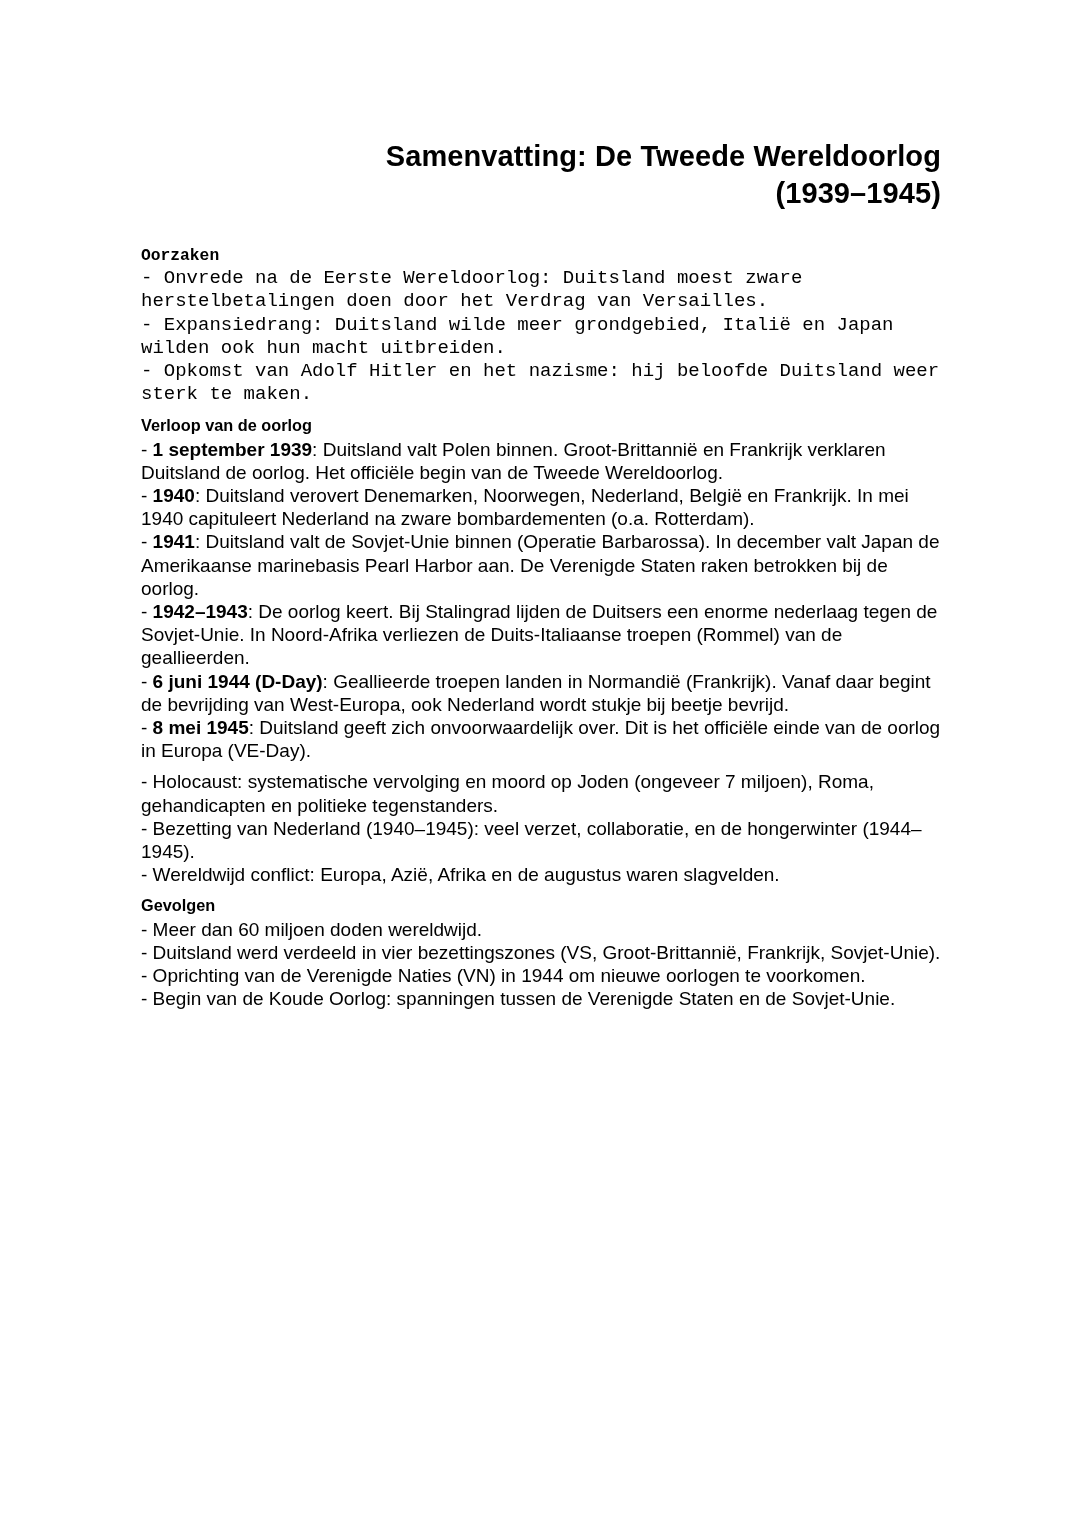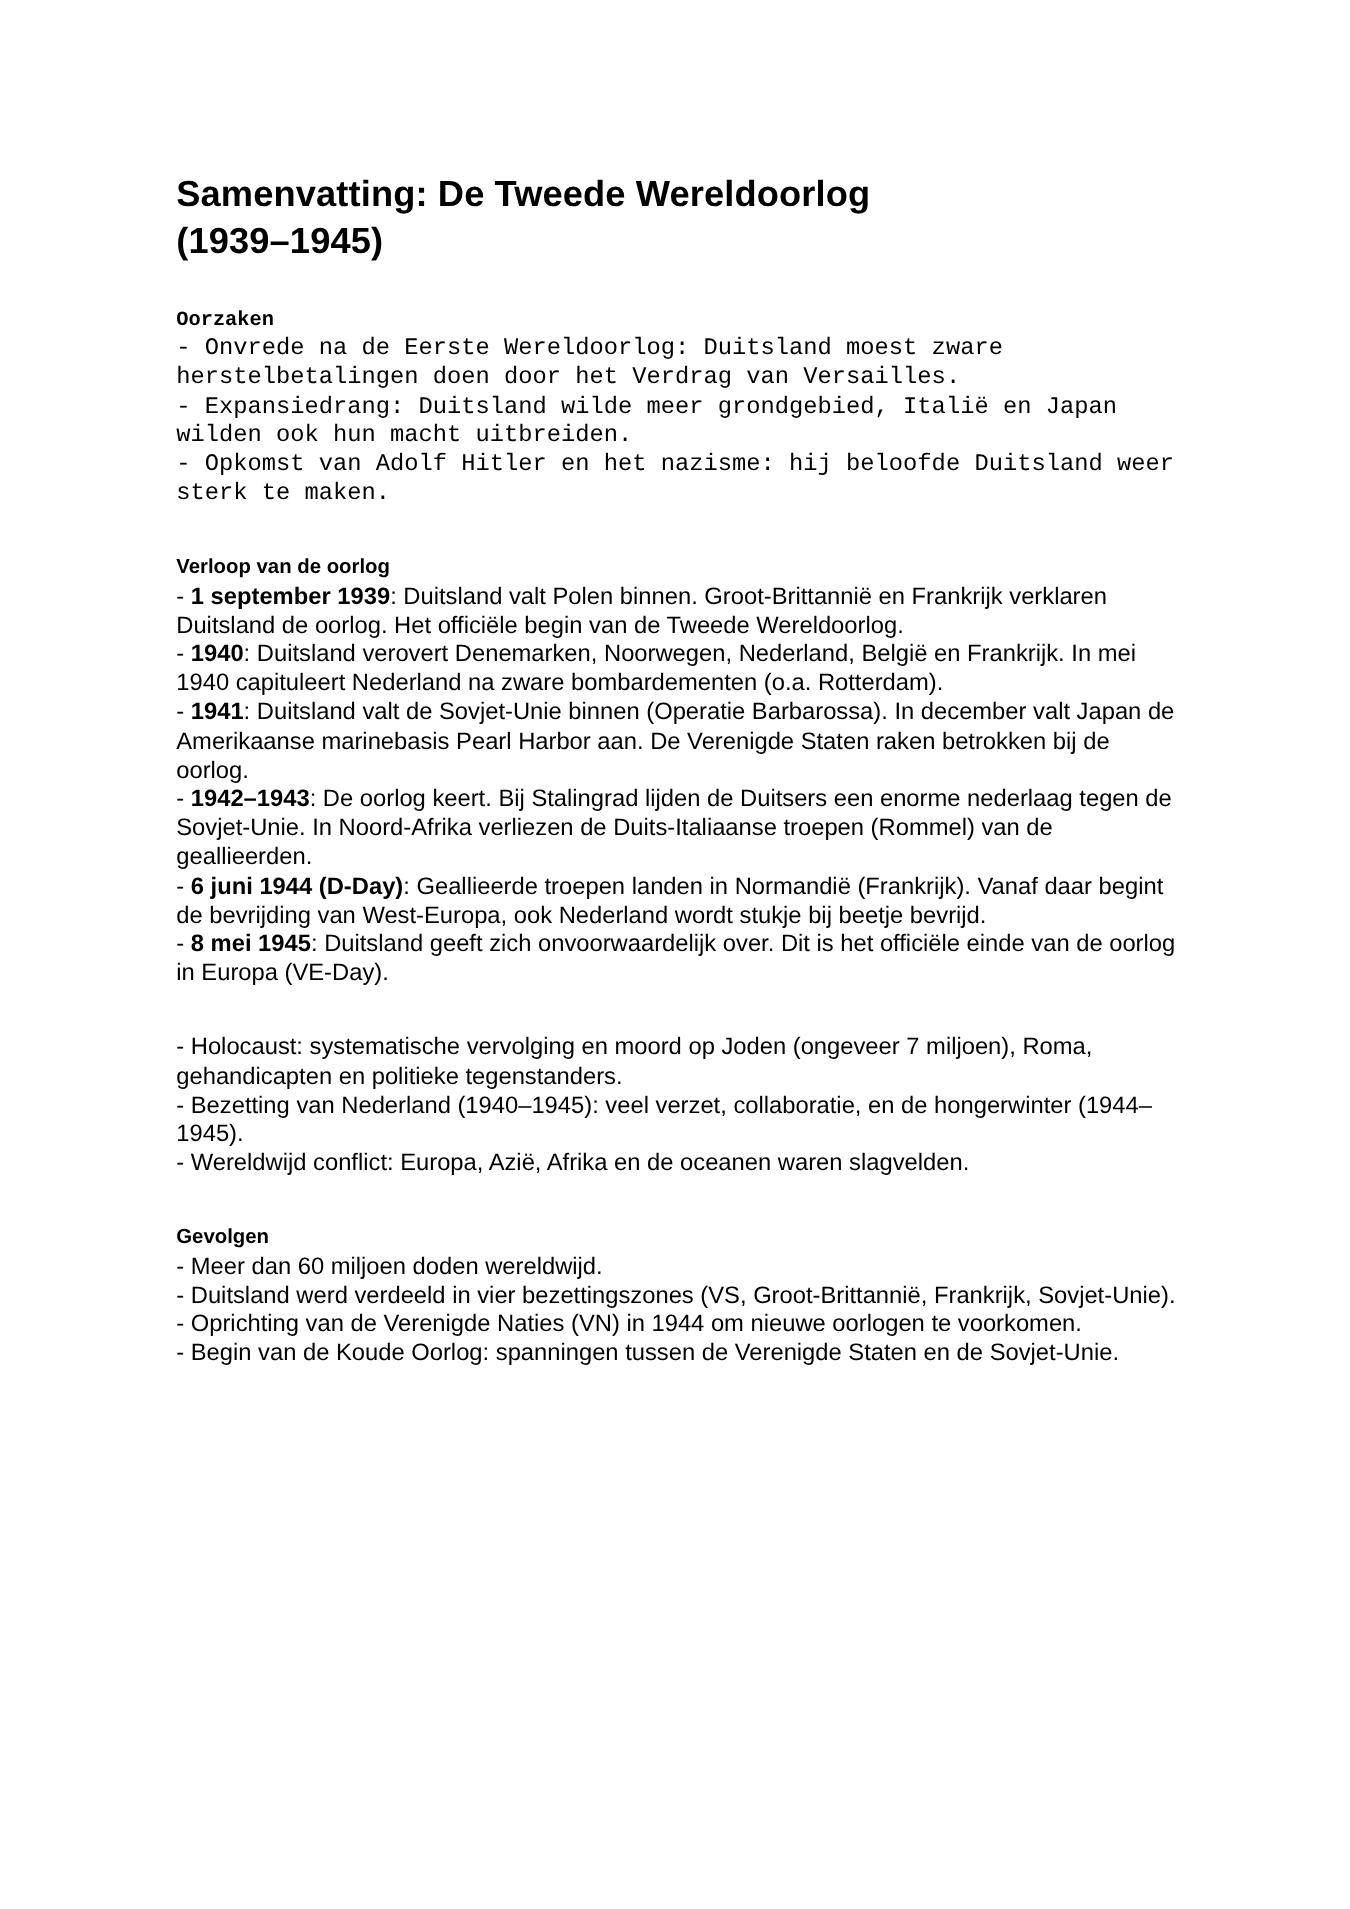--- a/index.html
+++ b/index.html
@@ -25,29 +25,29 @@
   .content {
     position: absolute;
     left: 141px;
     top: 138px;
     width: 800px;
   }
   .doc-title {
     font-size: 29px;
     font-weight: bold;
     line-height: 37px;
-    text-align: left;
+    text-align: right;
     margin: 0 0 0 0;
     letter-spacing: 0.1px;
   }
   .doc-title .line {
     display: block;
   }
   .section {
-    margin-top: 36px;
+    margin-top: 8px;
   }
   .section:first-of-type {
     margin-top: 32px;
     font-family: Liberation Mono, monospace;
   }
   .section-heading {
     font-size: 16.3px;
     font-weight: bold;
     line-height: 23.2px;
     margin: 0;
@@ -87,21 +87,21 @@
           <p class="bullet"><span>- </span><b>1 september 1939</b><span>: Duitsland valt Polen binnen. Groot-Brittannië en Frankrijk verklaren Duitsland de oorlog. Het officiële begin van de Tweede Wereldoorlog.</span></p>
           <p class="bullet"><span>- </span><b>1940</b><span>: Duitsland verovert Denemarken, Noorwegen, Nederland, België en Frankrijk. In mei 1940 capituleert Nederland na zware bombardementen (o.a. Rotterdam).</span></p>
           <p class="bullet"><span>- </span><b>1941</b><span>: Duitsland valt de Sovjet-Unie binnen (Operatie Barbarossa). In december valt Japan de Amerikaanse marinebasis Pearl Harbor aan. De Verenigde Staten raken betrokken bij de oorlog.</span></p>
           <p class="bullet"><span>- </span><b>1942–1943</b><span>: De oorlog keert. Bij Stalingrad lijden de Duitsers een enorme nederlaag tegen de Sovjet-Unie. In Noord-Afrika verliezen de Duits-Italiaanse troepen (Rommel) van de geallieerden.</span></p>
           <p class="bullet"><span>- </span><b>6 juni 1944 (D-Day)</b><span>: Geallieerde troepen landen in Normandië (Frankrijk). Vanaf daar begint de bevrijding van West-Europa, ook Nederland wordt stukje bij beetje bevrijd.</span></p>
           <p class="bullet"><span>- </span><b>8 mei 1945</b><span>: Duitsland geeft zich onvoorwaardelijk over. Dit is het officiële einde van de oorlog in Europa (VE-Day).</span></p>
         </div>
         <div class="section">
           <p class="bullet"><span>- Holocaust: systematische vervolging en moord op Joden (ongeveer 7 miljoen), Roma, gehandicapten en politieke tegenstanders.</span></p>
           <p class="bullet"><span>- Bezetting van Nederland (1940–1945): veel verzet, collaboratie, en de hongerwinter (1944–1945).</span></p>
-          <p class="bullet"><span>- Wereldwijd conflict: Europa, Azië, Afrika en de oceanen waren slagvelden.</span></p>
+          <p class="bullet"><span>- Wereldwijd conflict: Europa, Azië, Afrika en de augustus waren slagvelden.</span></p>
         </div>
         <div class="section">
           <div class="section-heading">Gevolgen</div>
           <p class="bullet"><span>- Meer dan 60 miljoen doden wereldwijd.</span></p>
           <p class="bullet"><span>- Duitsland werd verdeeld in vier bezettingszones (VS, Groot-Brittannië, Frankrijk, Sovjet-Unie).</span></p>
           <p class="bullet"><span>- Oprichting van de Verenigde Naties (VN) in 1944 om nieuwe oorlogen te voorkomen.</span></p>
           <p class="bullet"><span>- Begin van de Koude Oorlog: spanningen tussen de Verenigde Staten en de Sovjet-Unie.</span></p>
         </div>
       </div>
 

